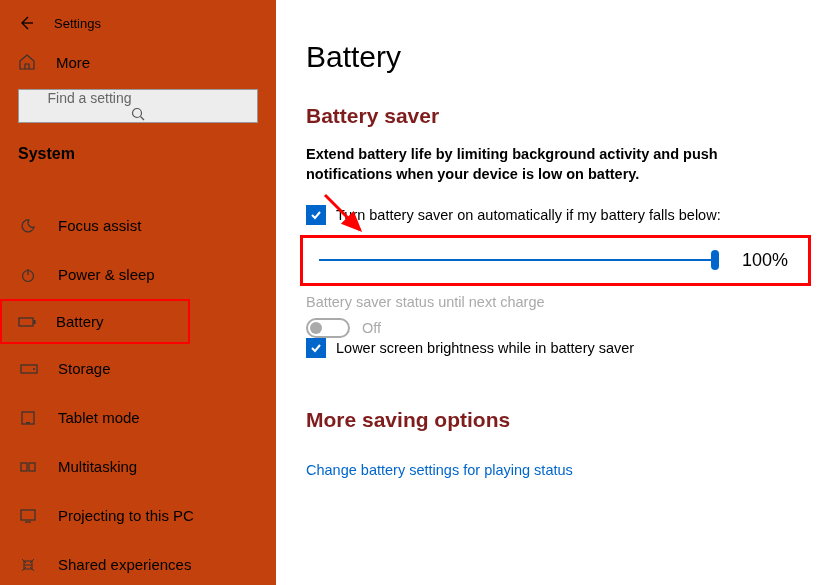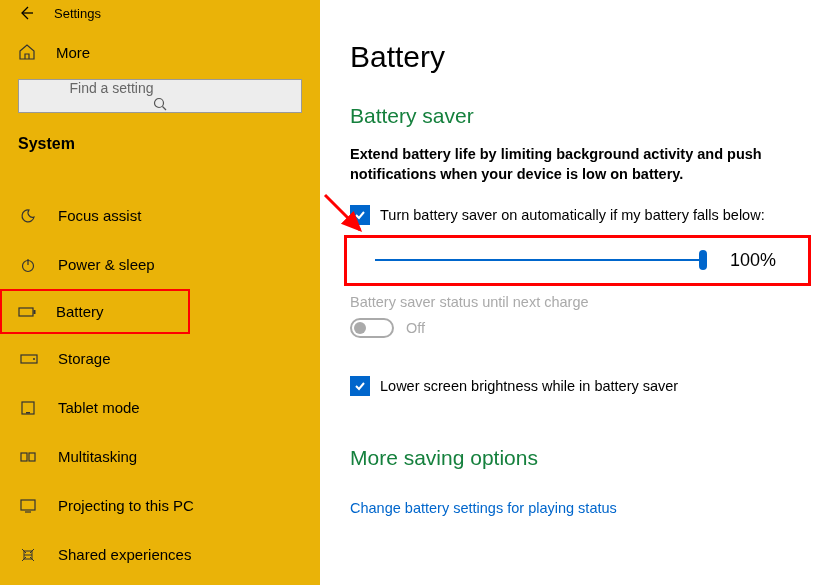--- a/index.html
+++ b/index.html
@@ -9,23 +9,23 @@
       font-family: "Segoe UI", -apple-system, sans-serif;
     }
     body {
       display: flex;
       width: 835px;
       height: 585px;
       background: #fff;
       overflow: hidden;
     }
     .sidebar {
-      width: 320px;
-      background: #eab308;
-      padding: 0 0;
+      width: 276px;
+      background: #c2410c;
+      padding: 10px 0;
       position: relative;
     }
     .sidebar-header {
       display: flex;
       align-items: center;
       padding: 5px 18px 12px;
     }
     .back-icon {
       width: 16px;
       height: 16px;
@@ -118,22 +118,22 @@
       position: relative;
     }
     .page-title {
       font-size: 30px;
       font-weight: 400;
       color: #000;
       margin-bottom: 30px;
     }
     .subsection-title {
       font-size: 21px;
-      font-weight: 400;
-      color: #15803d;
+      font-weight: 700;
+      color: #7f1d1d;
       margin-bottom: 16px;
     }
     .description {
       font-size: 14.5px;
       color: #000;
       line-height: 1.4;
       margin-bottom: 20px;
       font-weight: bold;
     }
     .checkbox-row {
@@ -154,21 +154,21 @@
     }
     .checkbox svg {
       stroke: #fff;
     }
     .checkbox-label {
       font-size: 14.5px;
       color: #000;
     }
     .slider-wrap {
       border: 3px solid #f00;
-      padding: 12px 28px;
+      padding: 12px 16px;
       display: flex;
       align-items: center;
       margin-bottom: 8px;
       position: relative;
       margin-left: -6px;
       margin-right: -6px;
       gap: 8px;
     }
     .slider-track {
       flex: 1;
@@ -193,21 +193,20 @@
       min-width: 50px;
     }
     .disabled-label {
       font-size: 14.5px;
       color: #aaa;
       margin-bottom: 8px;
     }
     .toggle-row {
       display: flex;
       align-items: center;
-      margin-bottom: 38px;
     }
     .toggle {
       width: 44px;
       height: 20px;
       border: 2px solid #aaa;
       border-radius: 10px;
       position: relative;
       margin-right: 12px;
       cursor: pointer;
     }

